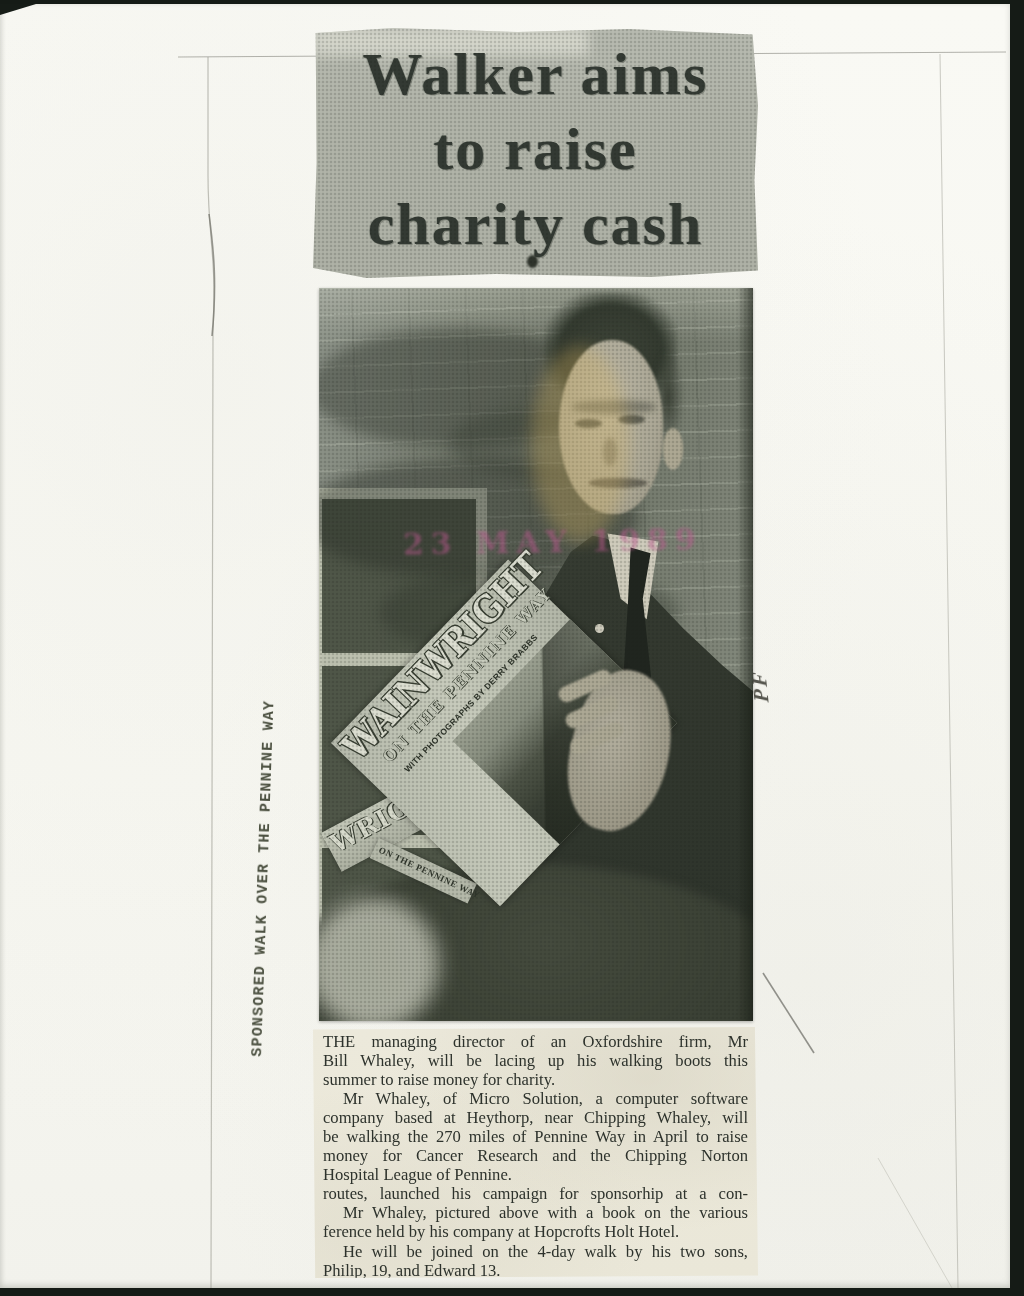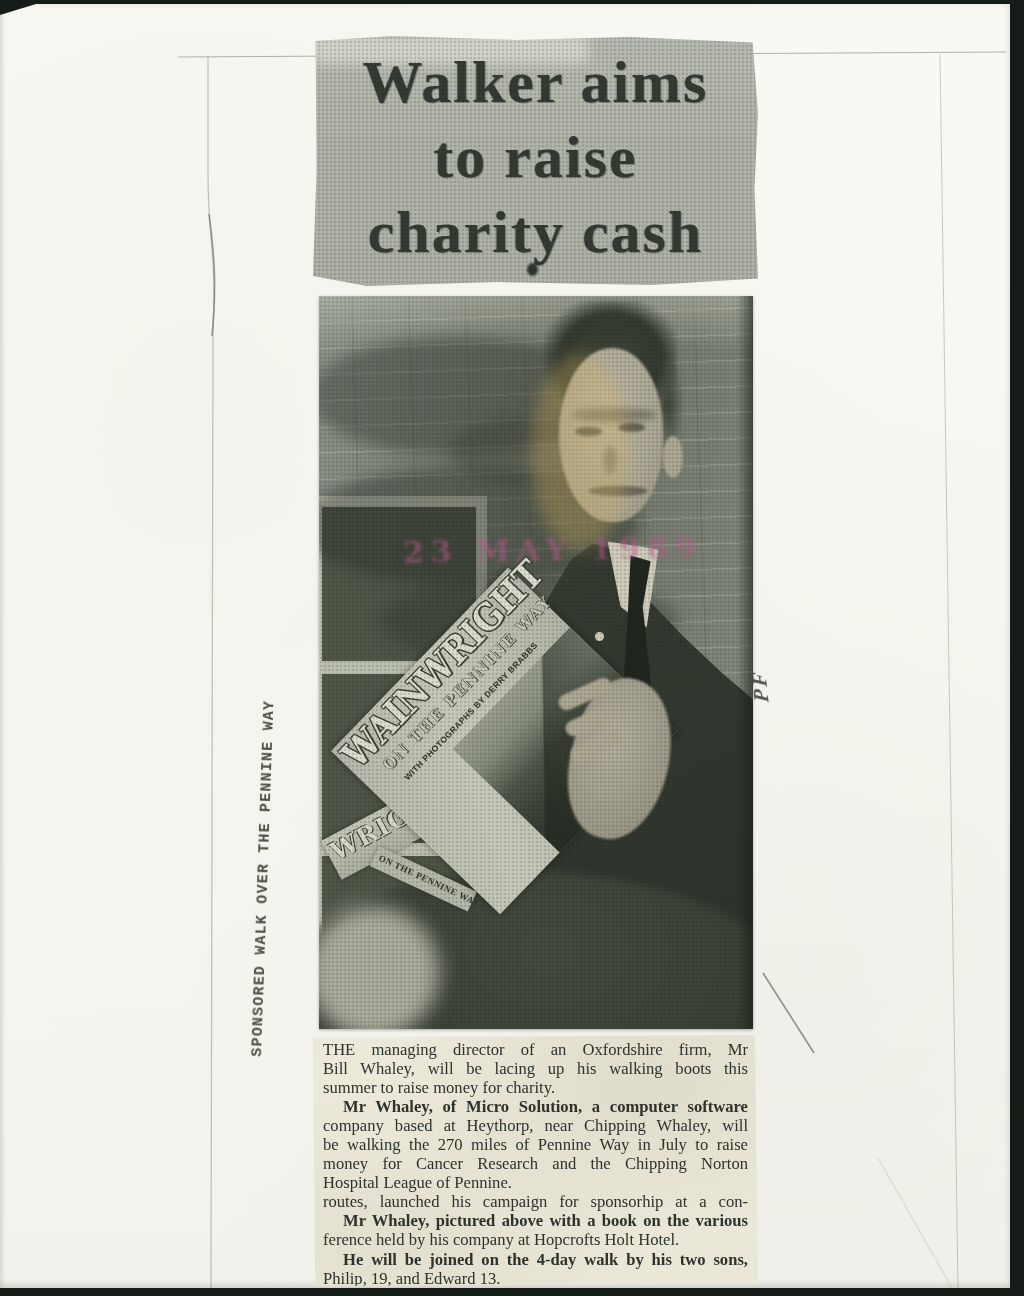--- a/index.html
+++ b/index.html
@@ -30,21 +30,21 @@
     font-family:"Liberation Mono", monospace;font-size:15px;font-weight:700;
     letter-spacing:1.2px;color:#4b5040;filter:blur(.4px);white-space:nowrap;
   }
   .pfmark{
     position:absolute;left:775px;top:678px;width:70px;z-index:1;
     transform-origin:0 100%;transform:rotate(-96deg) skewX(-10deg);
     font-family:"Liberation Serif", serif;font-style:italic;font-weight:700;
     font-size:21px;letter-spacing:3px;color:#55554d;filter:blur(.4px);
   }
   
-  .clipping{position:absolute;left:313px;top:36px;width:445px;z-index:2;}
+  .clipping{position:absolute;left:313px;top:28px;width:445px;z-index:2;}
   .ht::after{
     content:"";position:absolute;inset:0;pointer-events:none;z-index:6;
     background-image:radial-gradient(rgba(25,30,24,.17) 1px, transparent 1.7px);
     background-size:4px 4px;
   }
   
   .headline-block{
     position:relative;height:250px;
     background:linear-gradient(180deg,#b7bab0 0%,#b1b4a9 40%,#aeb1a6 100%);
     clip-path:polygon(0.6% 2%,18% 0%,46% 1.6%,71% .4%,98.8% 2.6%,100% 31%,99.2% 61%,100% 97%,76% 99.6%,41% 98.4%,12% 100%,0% 96%,.8% 54%);
@@ -153,21 +153,21 @@
       radial-gradient(ellipse at 20% 80%, rgba(214,210,193,.4), transparent 50%),
       linear-gradient(180deg,#ece9db 0%,#eae7d8 100%);
     clip-path:polygon(0 1%,99.3% 0,100% 99%,.5% 100%);
     box-shadow:0 1px 3px rgba(0,0,0,.25);
   }
   .aline{
     font-family:"Liberation Serif", serif;font-size:16.6px;line-height:19.05px;
     color:#2d322c;text-align:justify;text-align-last:justify;filter:blur(.2px);
   }
   .aline.last{text-align-last:left;}
-  .aline.indent{text-indent:20px;font-weight:bold;}
+  .aline.indent{text-indent:20px;}
 </style>
 </head>
 <body>
 
 <div class="paper"></div>
 <div class="corner-tl"></div>
 
 <svg class="marks" width="1024" height="1296">
   <path d="M178,57 L1006,52" stroke="#8a8a82" stroke-width="1" opacity="0.65" fill="none"></path>
   <path d="M208,57 L208,175 C208,240 217,256 213,332 L211,1288" stroke="#9a9a90" stroke-width="1.2" opacity="0.6" fill="none"></path>
@@ -243,21 +243,21 @@
     <div class="abs stamp">23 MAY 1989</div>
     <div class="abs right-dark"></div>
   </div>
 
   <div class="article-block">
     <div class="aline">THE managing director of an Oxfordshire firm, Mr</div>
     <div class="aline">Bill Whaley, will be lacing up his walking boots this</div>
     <div class="aline last">summer to raise money for charity.</div>
     <div class="aline indent">Mr Whaley, of Micro Solution, a computer software</div>
     <div class="aline">company based at Heythorp, near Chipping Whaley, will</div>
-    <div class="aline">be walking the 270 miles of Pennine Way in July to raise</div>
+    <div class="aline">be walking the 270 miles of Pennine Way in April to raise</div>
     <div class="aline">money for Cancer Research and the Chipping Norton</div>
     <div class="aline last">Hospital League of Pennine.</div>
     <div class="aline">routes, launched his campaign for sponsorhip at a con-</div>
     <div class="aline indent">Mr Whaley, pictured above with a book on the various</div>
     <div class="aline last">ference held by his company at Hopcrofts Holt Hotel.</div>
     <div class="aline indent">He will be joined on the 4-day walk by his two sons,</div>
     <div class="aline last">Philip, 19, and Edward 13.</div>
   </div>
 
 </div>

